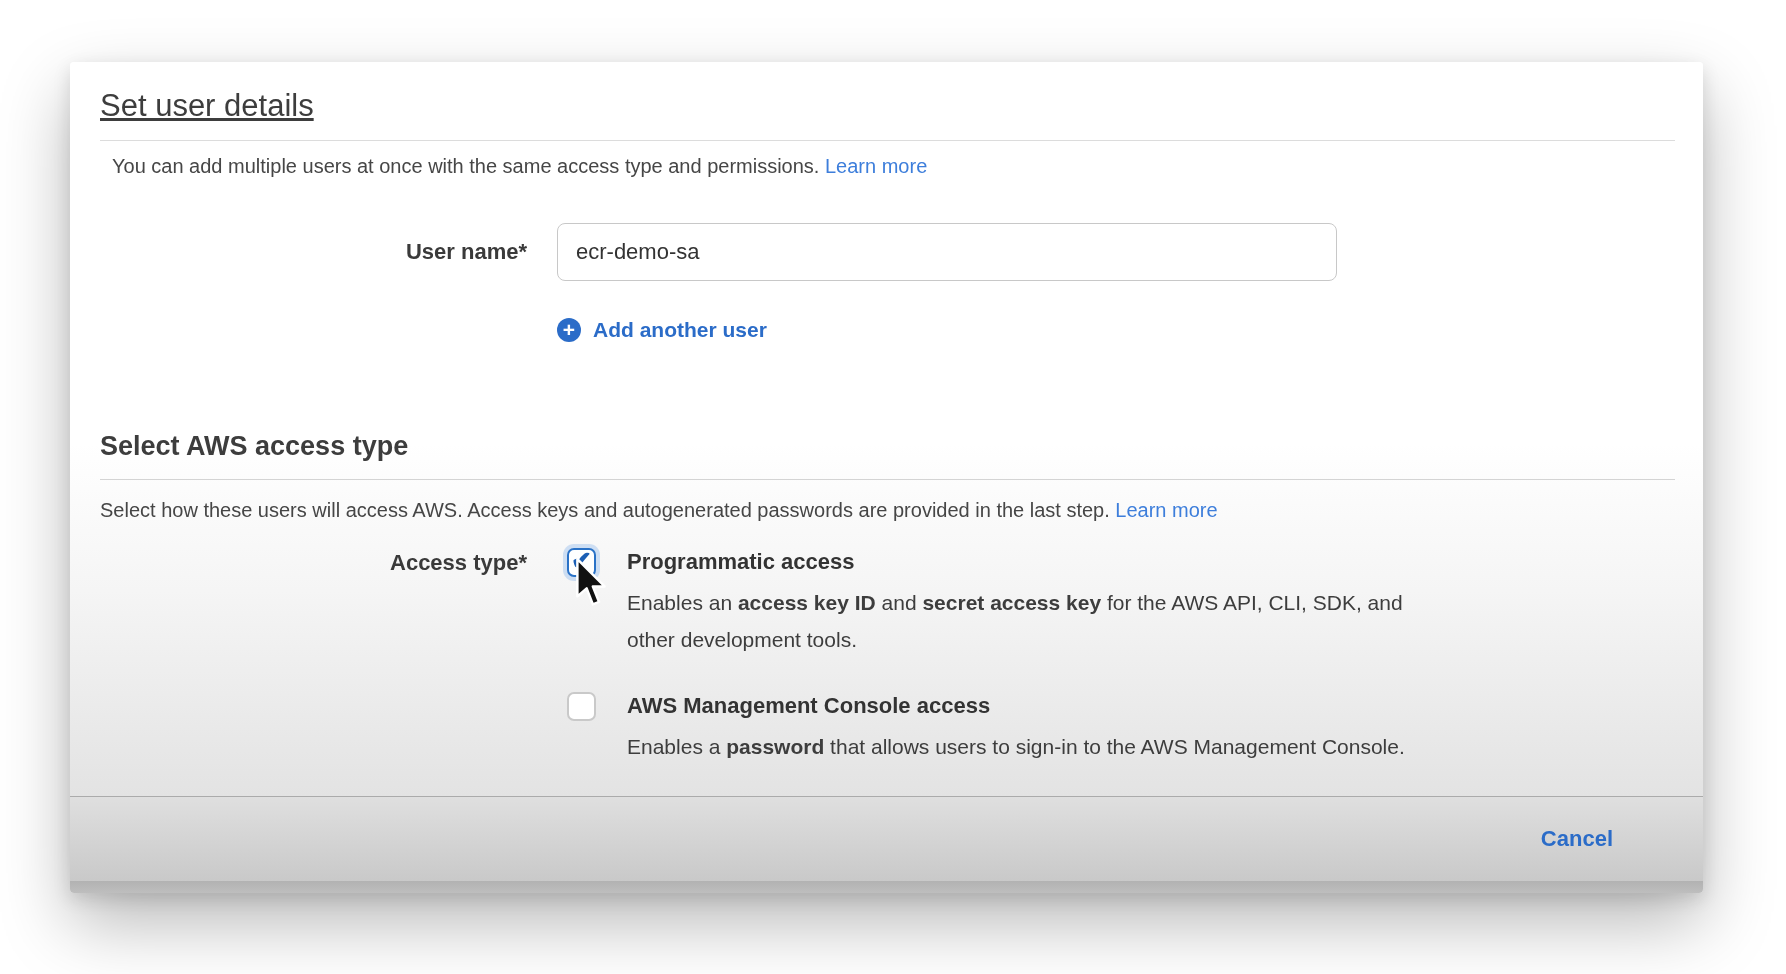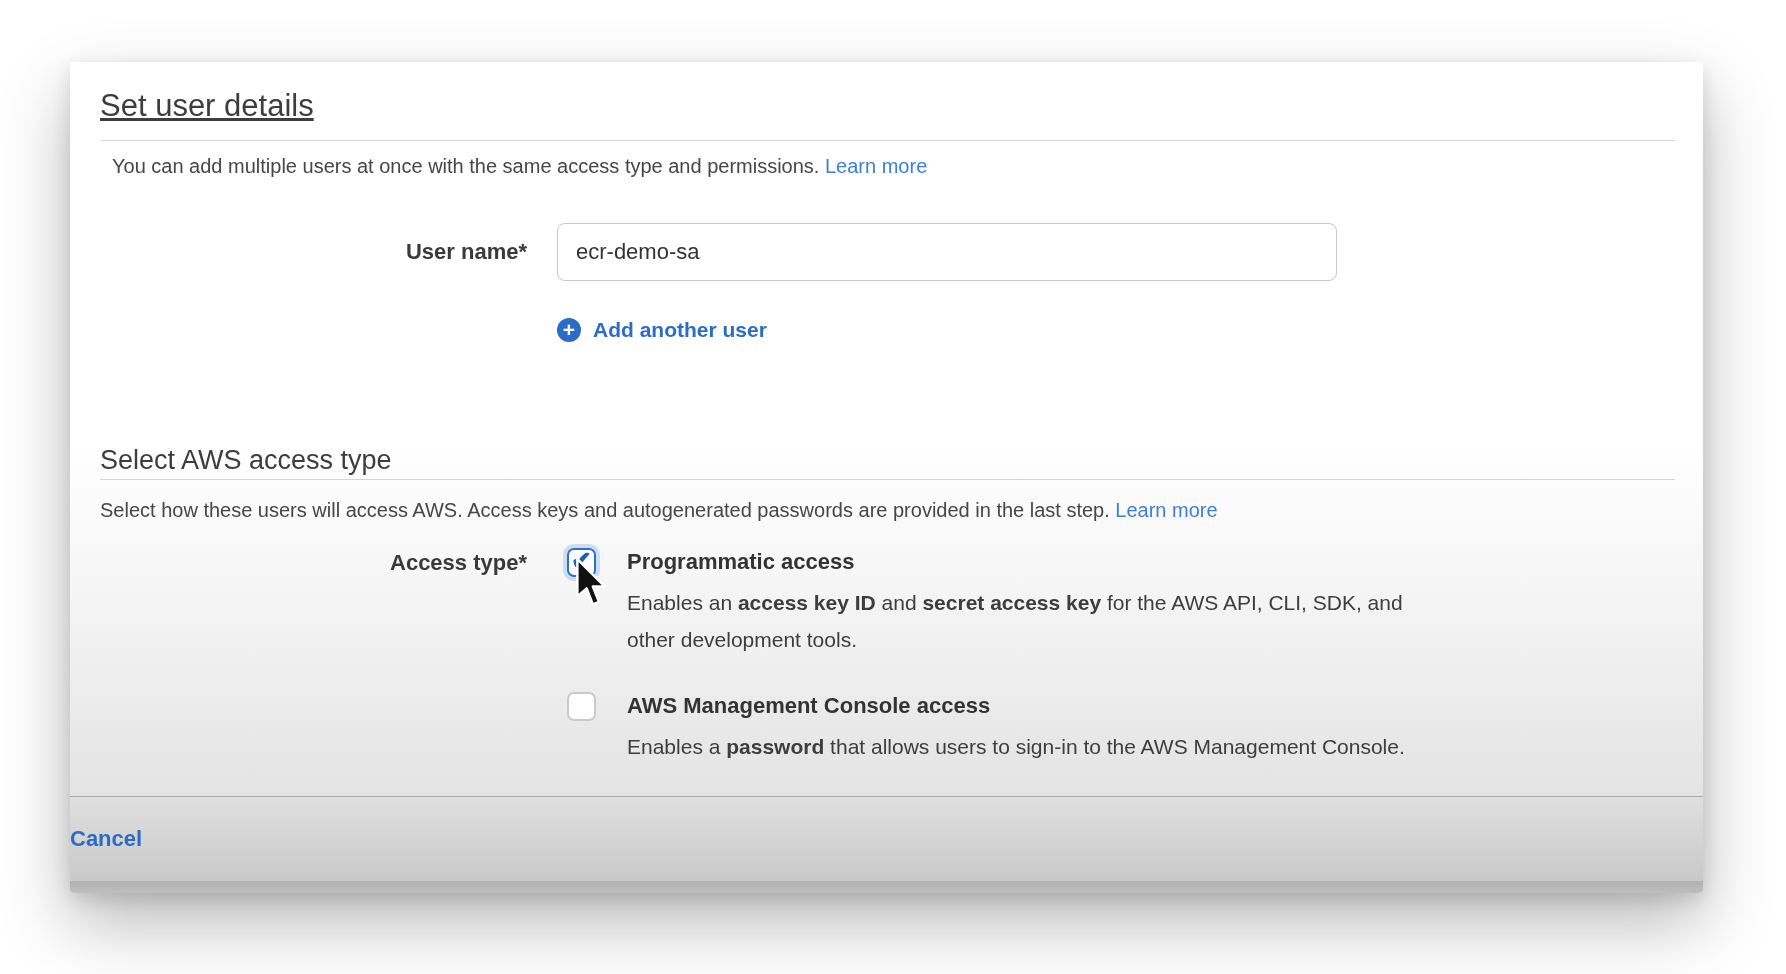--- a/index.html
+++ b/index.html
@@ -67,21 +67,21 @@
     line-height: 1; padding-bottom: 2px;
     flex: none;
   }
   .add-user-label {
     margin-left: 12px;
     font-size: 21px; font-weight: bold; color: #2b6cc8;
   }
 
   .section-heading-2 {
     position: absolute; left: 30px; top: 369px;
-    font-size: 27px; color: #3d3d3d; font-weight: 400; margin-top: 14px;
+    font-size: 27px; color: #3d3d3d; font-weight: 700;
   }
   .rule-2 { position: absolute; left: 30px; right: 28px; top: 417px; height: 0; border-top: 1px solid #d4d4d4; }
   .section-desc-2 {
     position: absolute; left: 30px; top: 437px;
     font-size: 20px; color: #464646;
   }
 
   .access-row {
     position: absolute; left: 30px; top: 486px; right: 30px;
     display: flex;
@@ -114,21 +114,21 @@
     white-space: normal;
   }
 
   .cursor-icon { position: absolute; left: 503px; top: 496px; width: 36px; height: 52px; pointer-events: none; z-index: 5; }
 
   .card-footer {
     position: absolute; left: 0; top: 734px;
     width: 100%; height: 85px;
     border-top: 1px solid #ababab;
     background: linear-gradient(180deg, #dfdfdf, #c9c9c9);
-    display: flex; align-items: center; justify-content: flex-start;
+    display: flex; align-items: center; justify-content: flex-end;
   }
   .cancel-link {
     font-size: 22px; font-weight: bold; color: #2b6cc8;
     margin-right: 90px; cursor: pointer; text-decoration: none;
   }
   .next-button {
     height: 53px; min-width: 279px;
     margin-right: 6px;
     border: 1px solid #1d4e94; border-radius: 8px;
     background: linear-gradient(180deg, #3b79c9, #2a5ea8);

